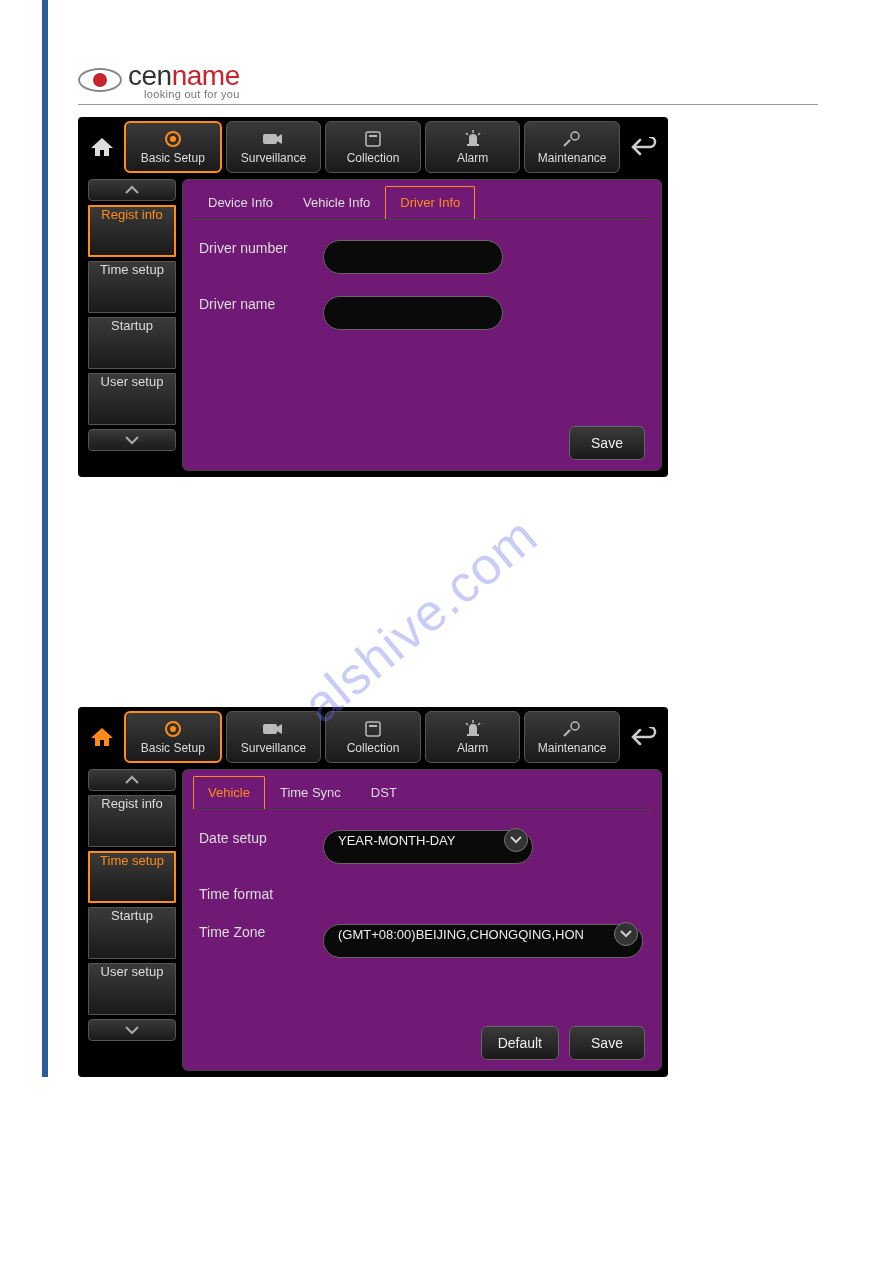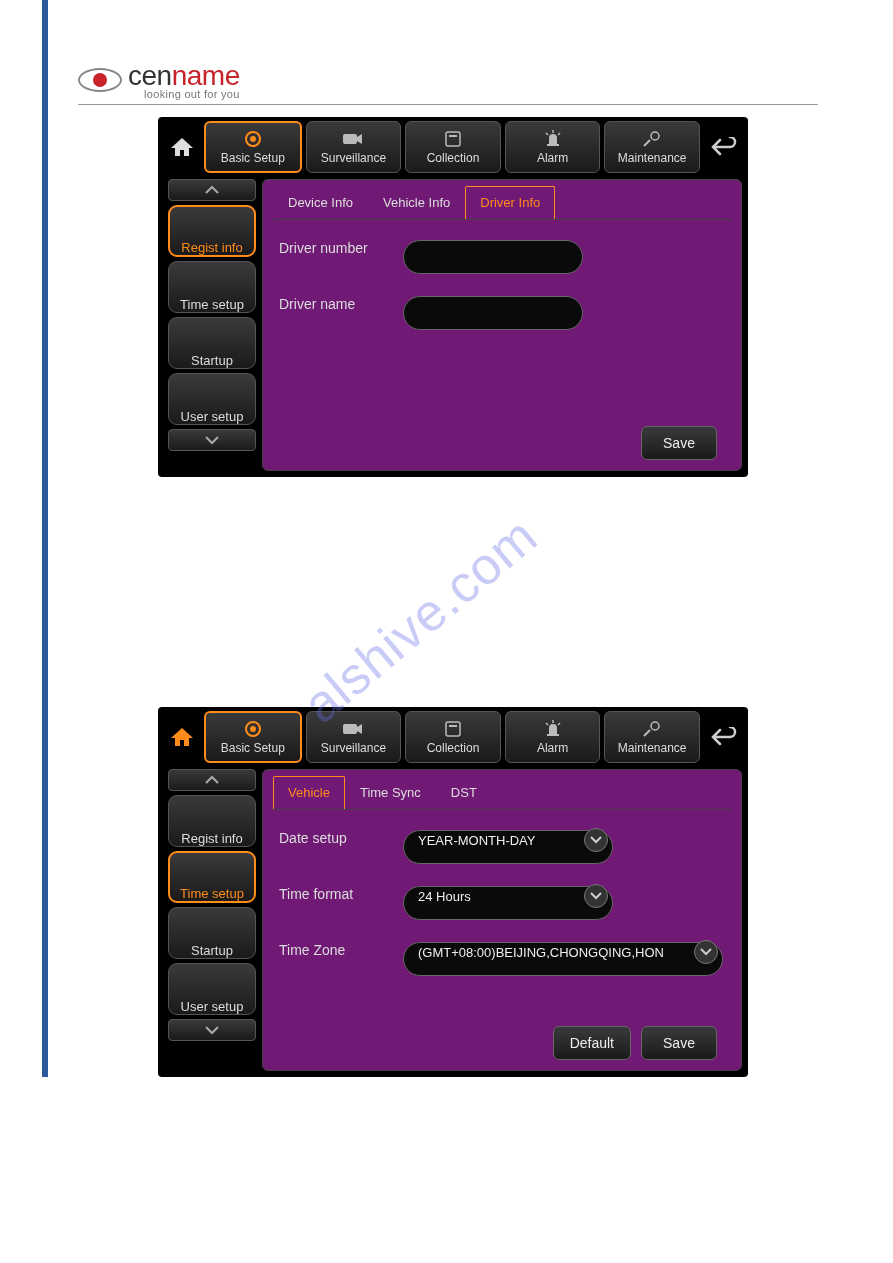--- a/index.html
+++ b/index.html
@@ -47,21 +47,20 @@
     }
     .logo-text-wrap { display: flex; flex-direction: column; }
     .logo-text { font-size: 28px; color: #333; letter-spacing: -0.5px; }
     .logo-text .red { color: #c8232a; }
     .logo-tag { font-size: 11px; color: #777; text-align: right; margin-top: -4px; letter-spacing: 0.3px; }
 
     .device-screen {
       width: 590px;
       height: 360px;
       background: #000;
-      margin-left: 80px;
       position: relative;
       border-radius: 4px;
       overflow: hidden;
     }
     .screen2 { height: 370px; margin-top: 230px; }
 
     .topbar {
       display: flex;
       align-items: center;
       padding: 4px 6px;
@@ -124,23 +123,23 @@
       display: flex;
       align-items: center;
       justify-content: center;
       color: #bbb;
       cursor: pointer;
     }
     .side-item {
       height: 52px;
       background: linear-gradient(to bottom, #3a3a3a, #1a1a1a);
       border: 1px solid #555;
-      border-radius: 9px;
-      display: flex;
-      align-items: flex-end;
+      border-radius: 1px;
+      display: flex;
+      align-items: flex-start;
       justify-content: center;
       color: #ddd;
       font-size: 13px;
       cursor: pointer;
     }
     .side-item.active {
       border: 2px solid #ff8c1a;
       color: #ff8c1a;
     }
 
@@ -213,21 +212,21 @@
       border-radius: 50%;
       background: #333;
       border: 1px solid #777;
       display: flex;
       align-items: center;
       justify-content: center;
     }
     .footer-btns {
       position: absolute;
       bottom: 10px;
-      right: 24px;
+      right: 16px;
       display: flex;
       gap: 10px;
       align-items: flex-end;
     }
     .action-btn {
       height: 34px;
       min-width: 76px;
       padding: 0 16px;
       background: linear-gradient(to bottom, #3a3a3a, #1a1a1a);
       border: 1px solid #666;
@@ -486,28 +485,20 @@
               <span>YEAR-MONTH-DAY</span>
               <span class="select-chevron">
                 <svg width="12" height="8" viewBox="0 0 12 8">
                     <path d="M1 1 L6 6 L11 1" fill="none" stroke="#ccc" stroke-width="2"></path>
                   </svg>
               </span>
             </div>
           </div>
           <div class="form-row">
             <div class="form-label">Time format</div>
-            <div class="form-select">
-              <span>24 Hours</span>
-              <span class="select-chevron">
-                <svg width="12" height="8" viewBox="0 0 12 8">
-                    <path d="M1 1 L6 6 L11 1" fill="none" stroke="#ccc" stroke-width="2"></path>
-                  </svg>
-              </span>
-            </div>
           </div>
           <div class="form-row">
             <div class="form-label">Time Zone</div>
             <div class="form-select wide">
               <span style="white-space:nowrap;overflow:hidden;">(GMT+08:00)BEIJING,CHONGQING,HON</span>
               <span class="select-chevron">
                 <svg width="12" height="8" viewBox="0 0 12 8">
                     <path d="M1 1 L6 6 L11 1" fill="none" stroke="#ccc" stroke-width="2"></path>
                   </svg>
               </span>

